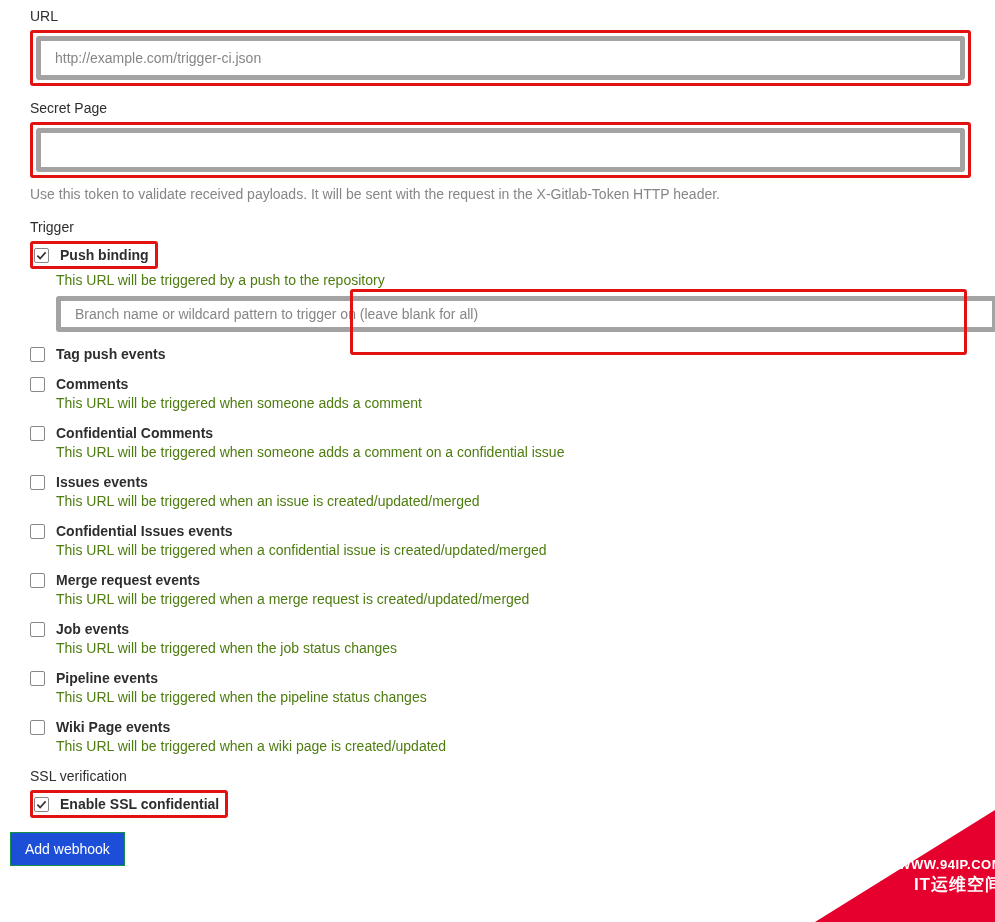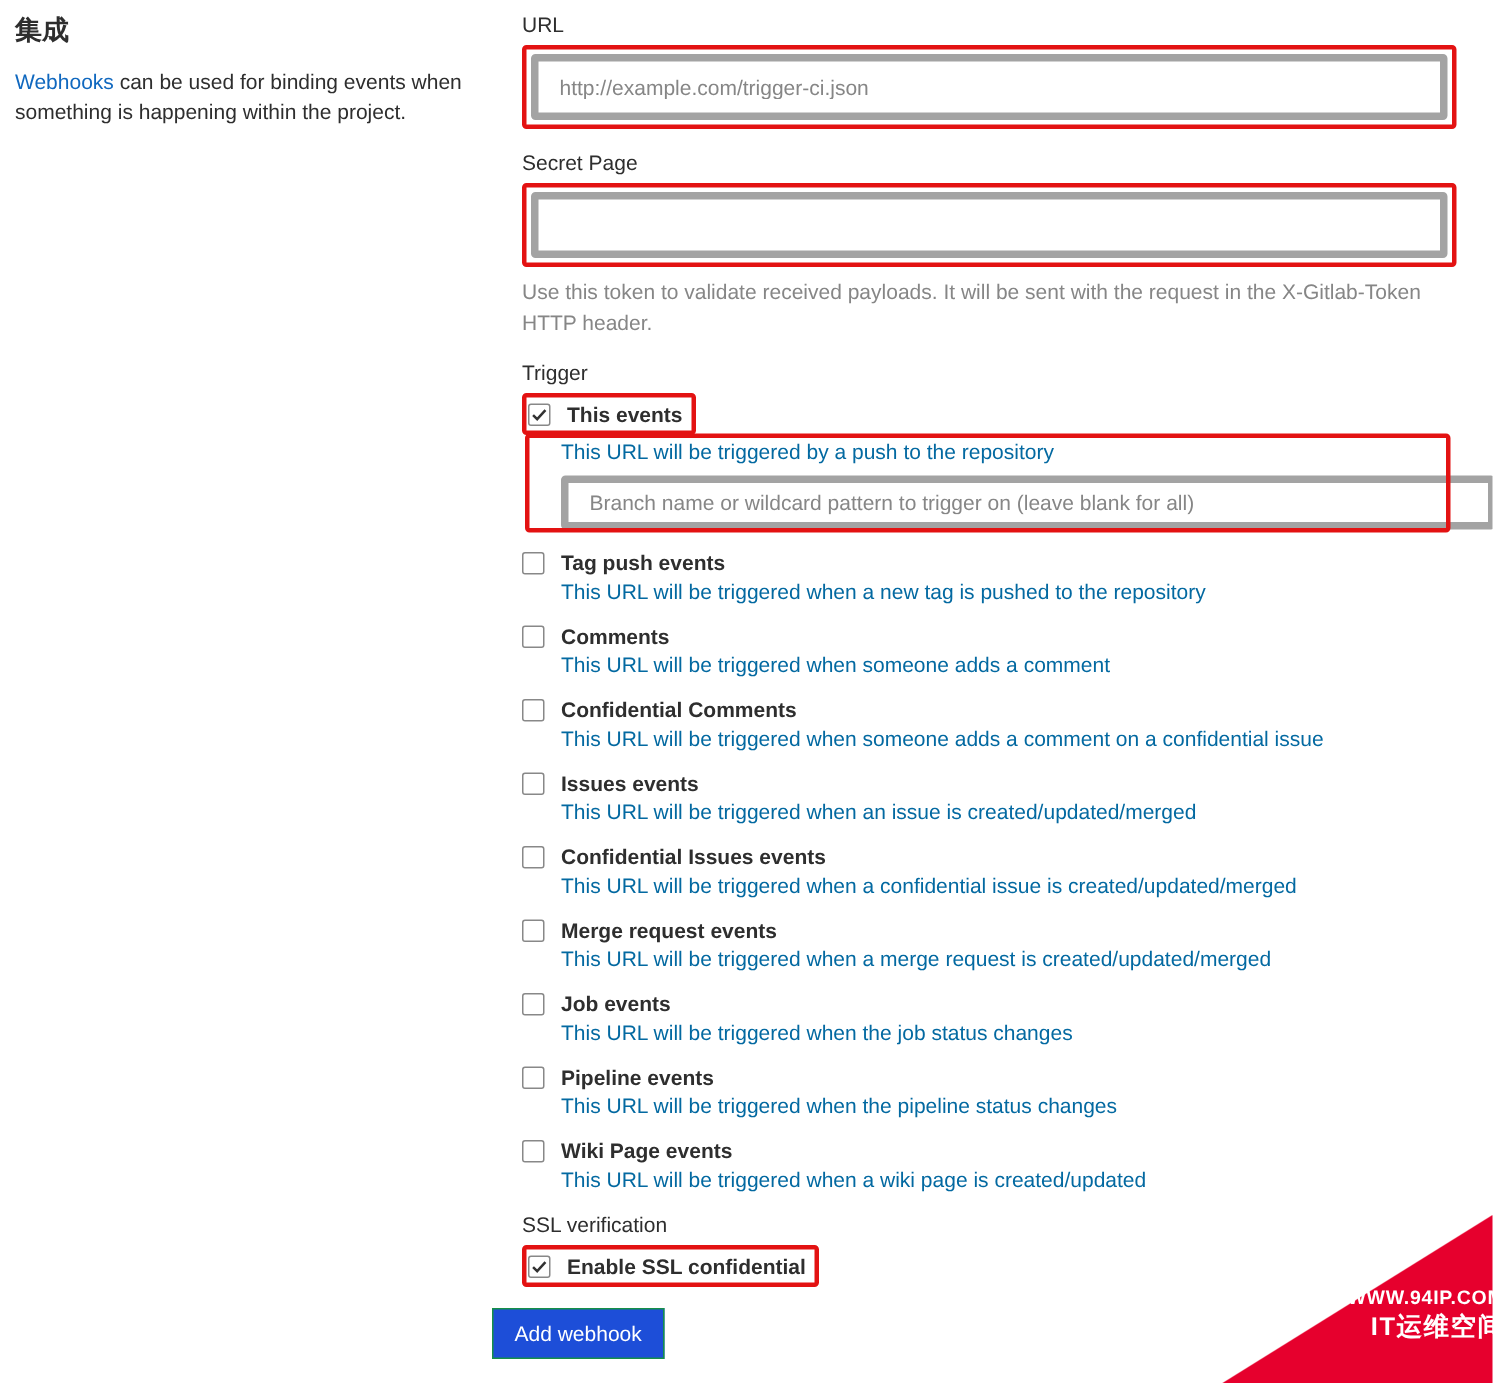--- a/index.html
+++ b/index.html
@@ -80,21 +80,21 @@
     border-radius: 2px;
     display: inline-flex;
     align-items: center;
     justify-content: center;
     flex-shrink: 0;
     background: #fff;
   }
   .chk svg { width: 11px; height: 11px; display: none; }
   .chk.checked svg { display: block; }
   .check-label { font-weight: 700; font-size: 14px; color: #2e2e2e; }
-  .trigger-desc { margin-left: 26px; color: #0369a1; font-size: 14px; margin-top: 3px; }
+  .trigger-desc { margin-left: 26px; color: #4d7c0f; font-size: 14px; margin-top: 3px; }
 
   .branch-input {
     margin-left: 26px;
     margin-top: 8px;
     height: 36px;
   }
 
   .btn-success {
     display: inline-block;
     background: #1d4ed8;
@@ -138,26 +138,20 @@
     border: 3px solid #e31212;
     border-radius: 3px;
     pointer-events: none;
   }
 </style>
 </head>
 <body>
 
 <div class="page">
 
-  <div class="sidebar">
-    <h4>集成</h4>
-    <p>
-      <a href="#">Webhooks</a><span> can be used for binding events when something is happening within the project.</span>
-    </p>
-  </div>
 
   <div class="main">
 
     <div class="section">
       <label class="lbl">URL</label>
       <div class="hl-red">
         <input class="form-control" type="text" placeholder="http://example.com/trigger-ci.json" style="">
       </div>
     </div>
 
@@ -171,28 +165,27 @@
 
     <div class="section triggers">
       <label class="lbl">Trigger</label>
       <div id="trigger-list">
           <div class="trigger-item"><div class="hl-red hl-inline"><div class="check-row">
                 <span class="chk checked">
                   <svg viewBox="0 0 12 12">
                     <polyline points="1.5,6.2 4.5,9.2 10.5,2.6" fill="none" stroke="#333" stroke-width="1.8"></polyline>
                   </svg>
                 </span>
-                <span class="check-label">This events</span>
+                <span class="check-label">Push binding</span>
               </div></div><div class="trigger-desc">This URL will be triggered by a push to the repository</div><input type="text" class="form-control branch-input" placeholder="Branch name or wildcard pattern to trigger on (leave blank for all)" id="branch-input" style=""></div>
           <div class="trigger-item">
             <div class="check-row">
               <span class="chk"></span>
               <span class="check-label">Tag push events</span>
             </div>
-            <div class="trigger-desc">This URL will be triggered when a new tag is pushed to the repository</div>
           </div>
           <div class="trigger-item">
             <div class="check-row">
               <span class="chk"></span>
               <span class="check-label">Comments</span>
             </div>
             <div class="trigger-desc">This URL will be triggered when someone adds a comment</div>
           </div>
           <div class="trigger-item">
             <div class="check-row">

